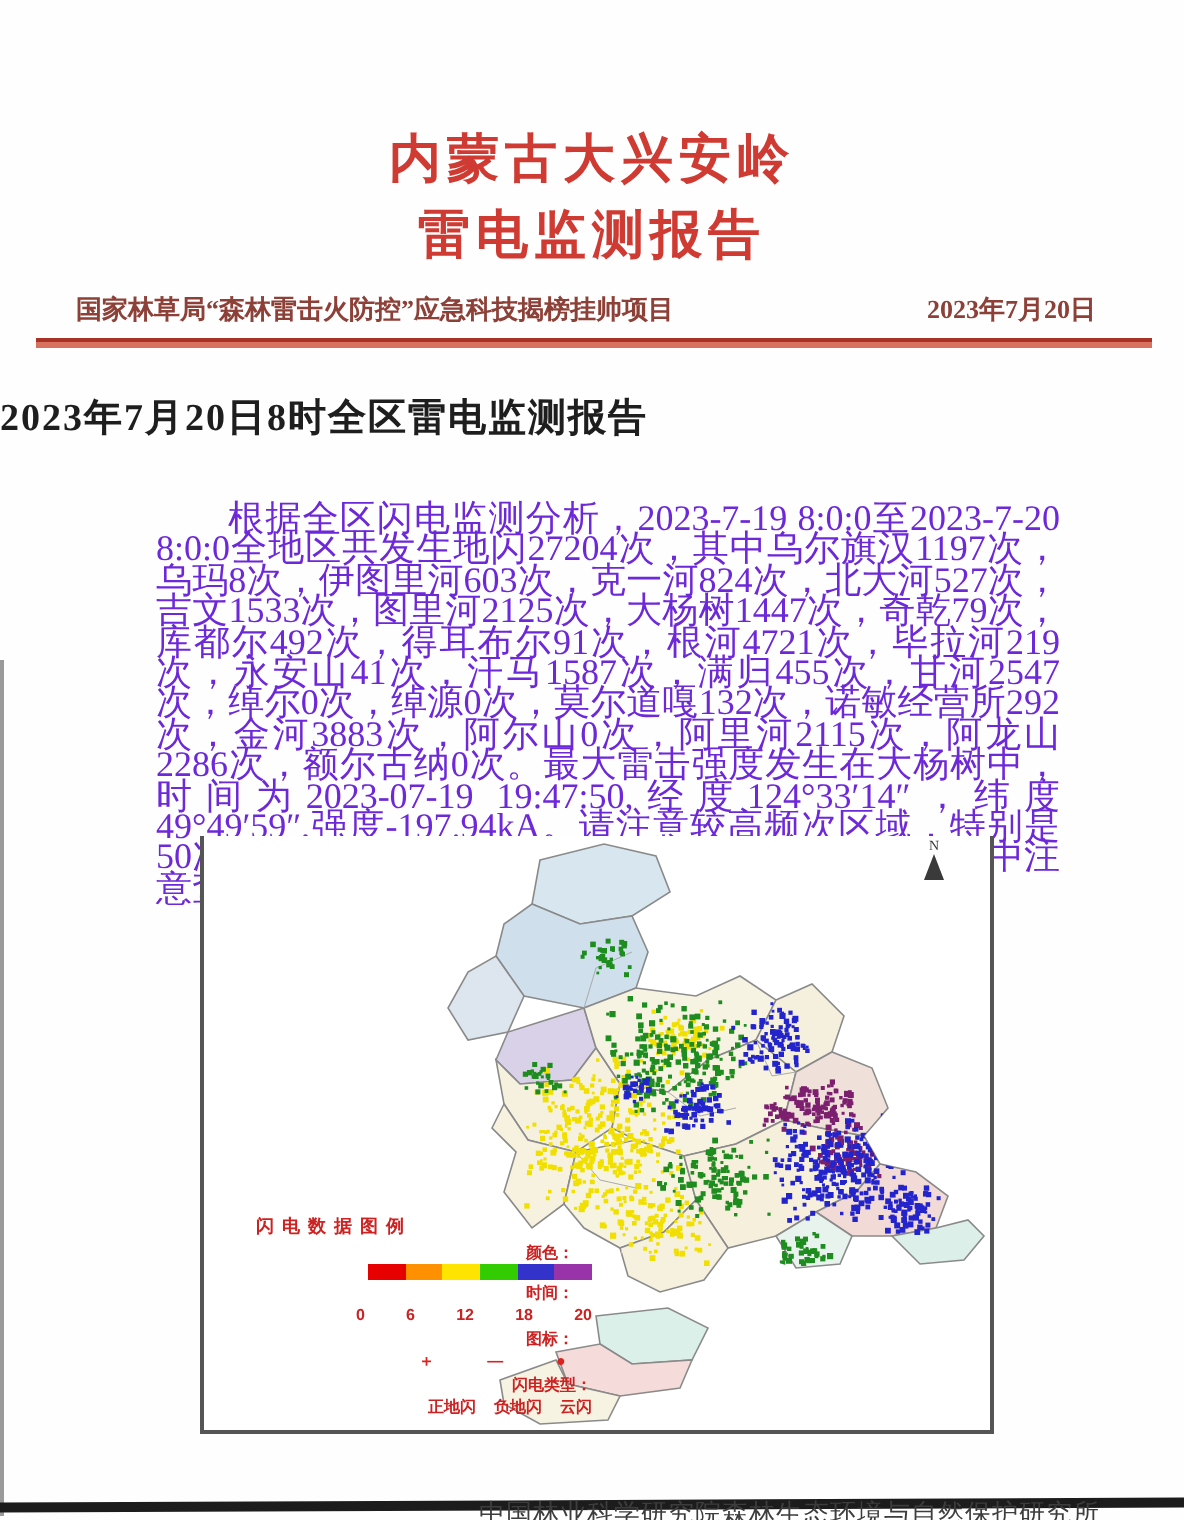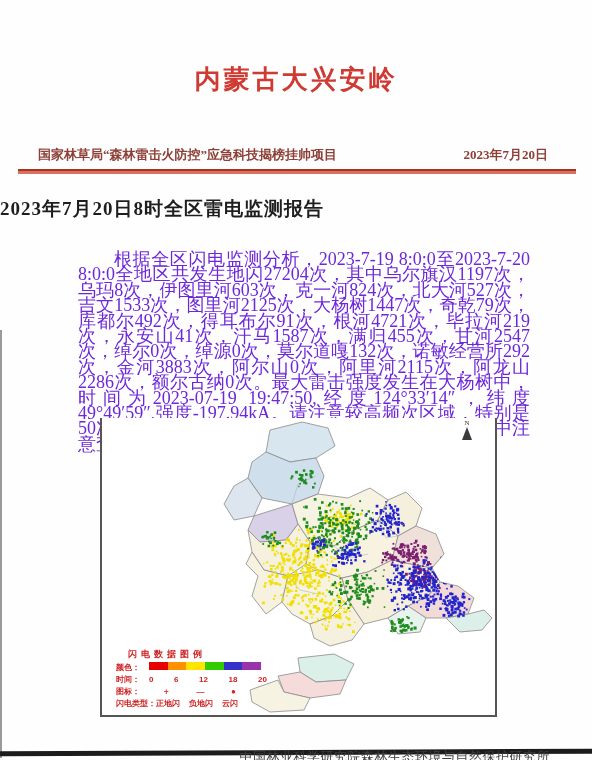--- a/index.html
+++ b/index.html
@@ -54,21 +54,21 @@
     border-left:5px solid transparent;border-right:5px solid transparent;
     border-bottom:13px solid #3a3a3a;
   }
   
   .legend{
     position:absolute;left:14px;bottom:5px;width:180px;
     color:#cc2222;font-size:8px;line-height:11px;
     font-family:"Liberation Sans","DejaVu Sans",sans-serif;
   }
   .legend-title{font-size:9px;font-weight:bold;letter-spacing:4px;margin:0 0 2px 12px;}
-  .legend-row{display:flex;align-items:flex-start;margin-bottom:1px;}
+  .legend-row{display:flex;align-items:flex-end;margin-bottom:1px;flex-direction:column;}
   .legend-label{min-width:33px;white-space:nowrap;font-weight:bold;}
   .grad{display:flex;width:112px;height:8px;}
   .grad span{flex:1;height:8px;}
   .ticks{display:flex;width:118px;justify-content:space-between;font-weight:bold;color:#cc2222;}
   .licons{display:flex;width:100px;justify-content:space-around;color:#dd2020;font-weight:bold;}
   .ltypes{display:flex;gap:9px;font-weight:bold;white-space:nowrap;}
   
   .footer{
     position:absolute;right:42px;top:720px;text-align:right;
     color:#3d3d3d;font-size:13px;line-height:10px;letter-spacing:0.5px;margin-top:32px;
@@ -77,20 +77,21 @@
 </head>
 <body>
 
 <div class="page">
 
   <div class="edge edge-right"></div>
   <div class="edge edge-left"></div>
   <div class="edge edge-bottom"></div>
 
   <h1 class="title title1">内蒙古大兴安岭</h1>
+  <h1 class="title title2">雷电监测报告</h1>
 
   <div class="subtitle-row">
     <span>国家林草局“森林雷击火防控”应急科技揭榜挂帅项目</span>
     <span>2023年7月20日</span>
   </div>
 
   <div class="red-rule"></div>
 
   <h2 class="section-title">2023年7月20日8时全区雷电监测报告</h2>
 

